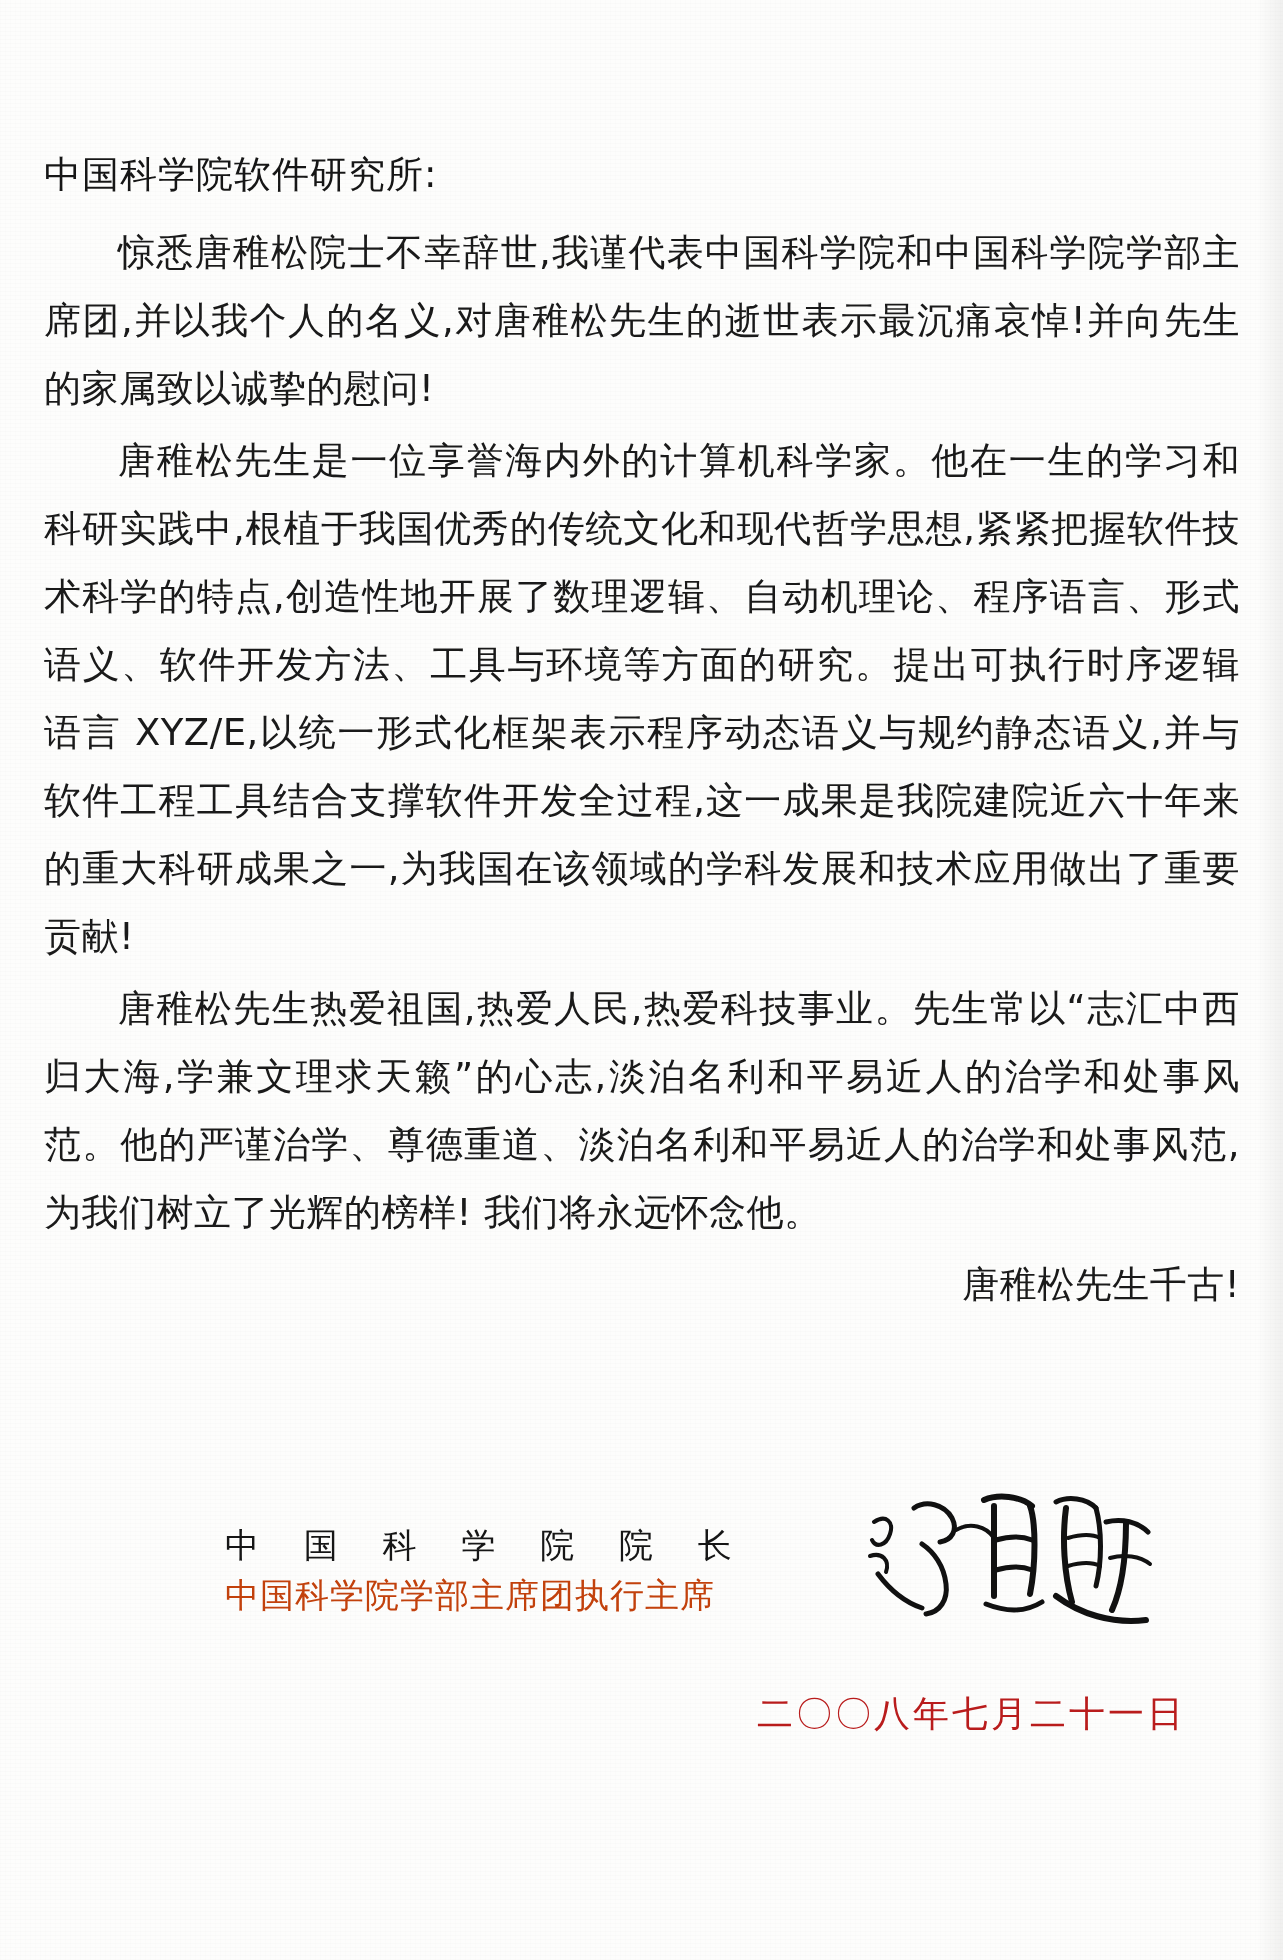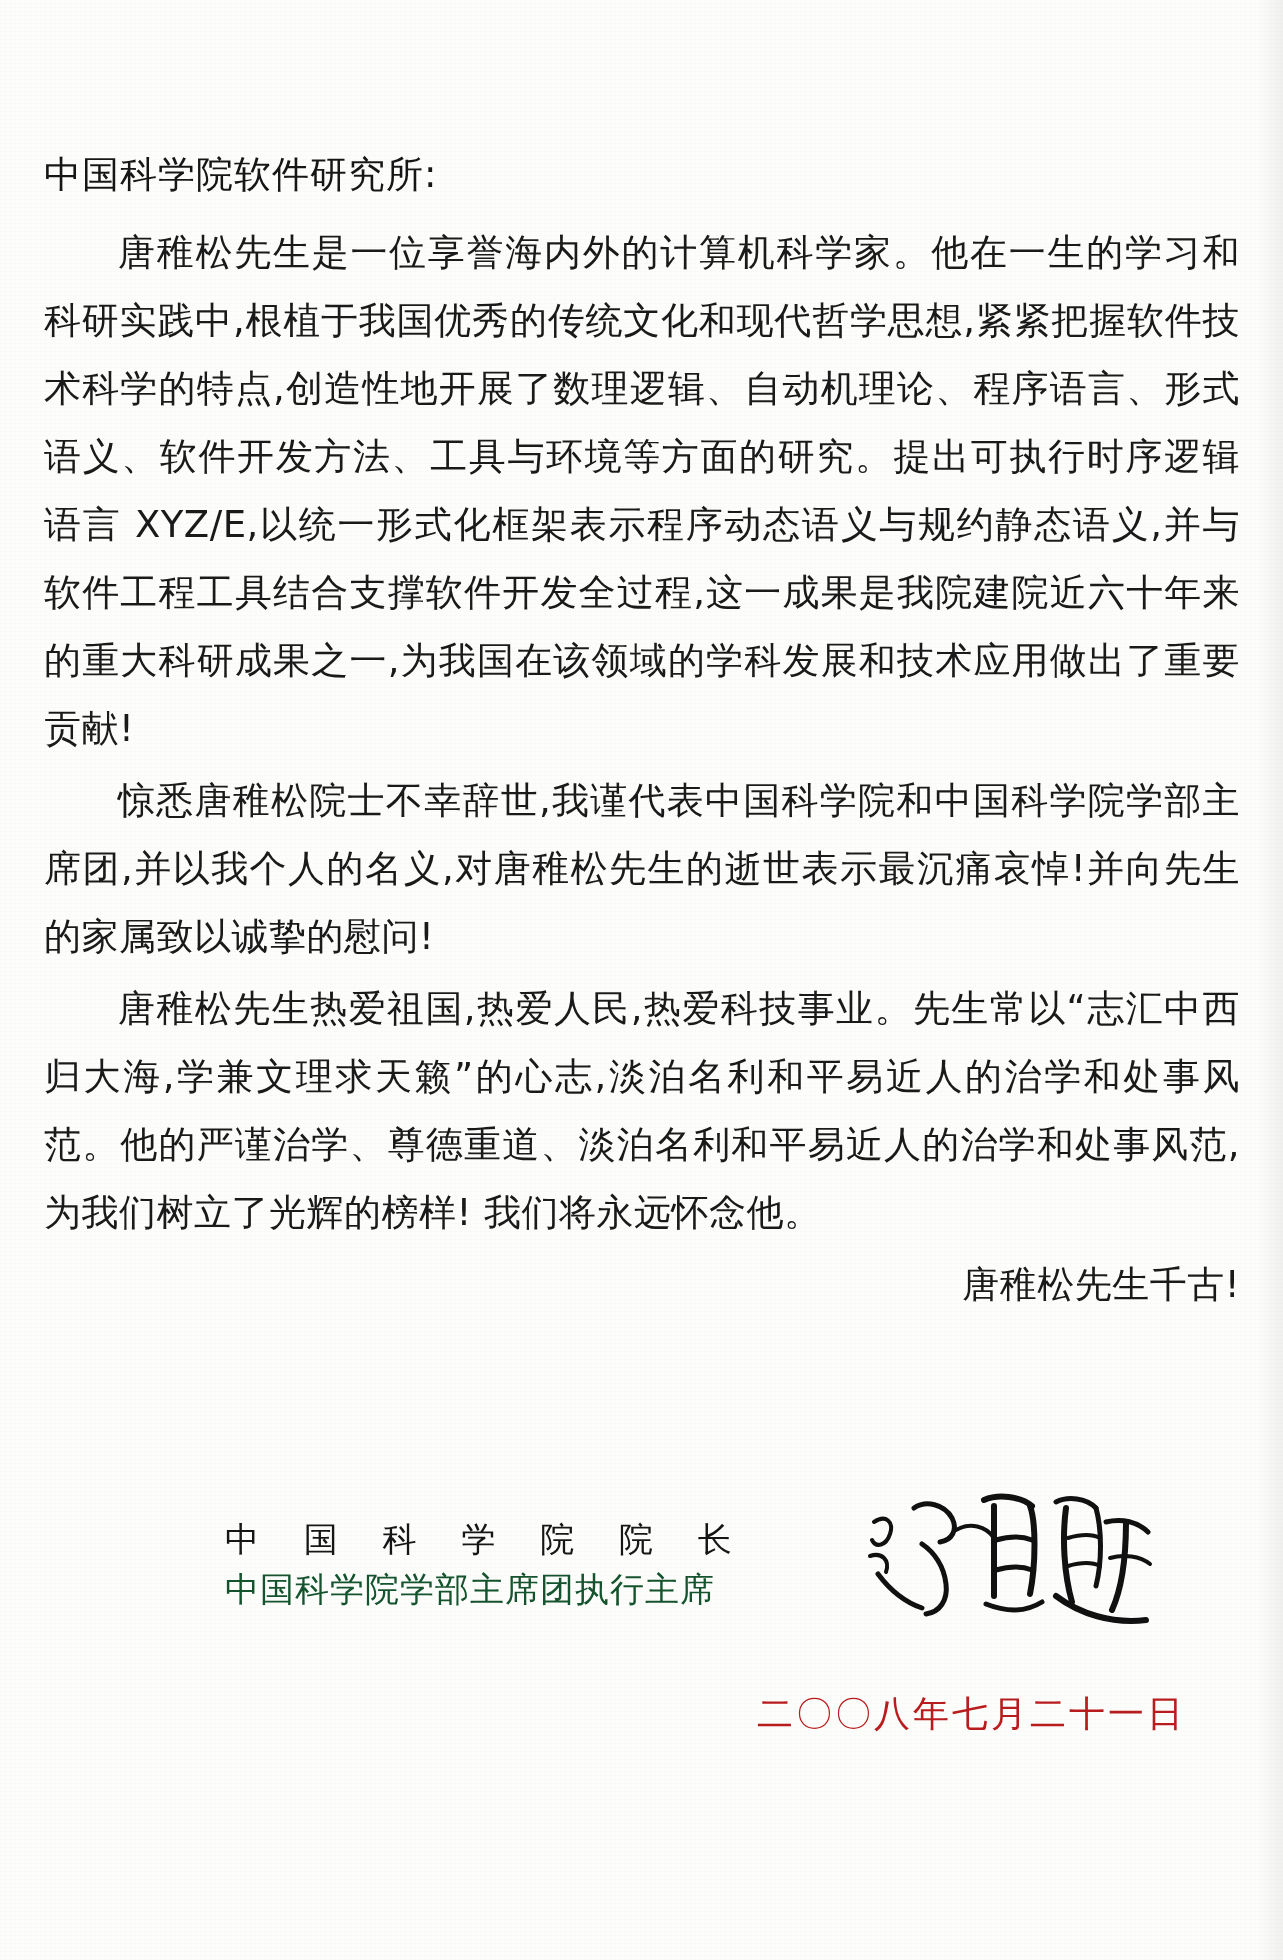--- a/index.html
+++ b/index.html
@@ -80,36 +80,36 @@
 
   .closing {
     position: absolute;
     top: 1510px;
     left: 0;
     width: 1283px;
   }
   .sign-lines {
     position: absolute;
     left: 225px;
-    top: 8px;
+    top: 14px;
     width: 520px;
     text-align: left;
   }
   .sign-line-1 {
     font-size: 34px;
     line-height: 1.25;
     letter-spacing: 17px;
     color: #161616;
     white-space: nowrap;
   }
   .sign-line-2 {
     font-size: 34px;
     line-height: 1.3;
     letter-spacing: 1px;
-    color: #14532d;
+    color: #c2410c;
     white-space: nowrap;
     margin-top: 6px;
   }
   .signature {
     position: absolute;
     left: 860px;
     top: -32px;
     width: 300px;
     height: 150px;
   }
@@ -135,22 +135,22 @@
 </style>
 </head>
 <body>
 
 <div class="page">
   <div class="paper-texture"></div>
 
 
   <div class="body-block">
     <div class="salutation">中国科学院软件研究所:</div>
+    <p class="para">惊悉唐稚松院士不幸辞世,我谨代表中国科学院和中国科学院学部主席团,并以我个人的名义,对唐稚松先生的逝世表示最沉痛哀悼!并向先生的家属致以诚挚的慰问!</p>
     <p class="para">唐稚松先生是一位享誉海内外的计算机科学家。他在一生的学习和科研实践中,根植于我国优秀的传统文化和现代哲学思想,紧紧把握软件技术科学的特点,创造性地开展了数理逻辑、自动机理论、程序语言、形式语义、软件开发方法、工具与环境等方面的研究。提出可执行时序逻辑语言 XYZ/E,以统一形式化框架表示程序动态语义与规约静态语义,并与软件工程工具结合支撑软件开发全过程,这一成果是我院建院近六十年来的重大科研成果之一,为我国在该领域的学科发展和技术应用做出了重要贡献!</p>
-    <p class="para">惊悉唐稚松院士不幸辞世,我谨代表中国科学院和中国科学院学部主席团,并以我个人的名义,对唐稚松先生的逝世表示最沉痛哀悼!并向先生的家属致以诚挚的慰问!</p>
     <p class="para">唐稚松先生热爱祖国,热爱人民,热爱科技事业。先生常以“志汇中西归大海,学兼文理求天籁”的心志,淡泊名利和平易近人的治学和处事风范。他的严谨治学、尊德重道、淡泊名利和平易近人的治学和处事风范,为我们树立了光辉的榜样! 我们将永远怀念他。</p>
     <p class="para last-line-left">唐稚松先生千古!</p>
   </div>
 
   <div class="closing">
     <div class="sign-lines">
       <div class="sign-line-1">中 国 科 学 院    院 长</div>
       <div class="sign-line-2">中国科学院学部主席团执行主席</div>
     </div>
 

